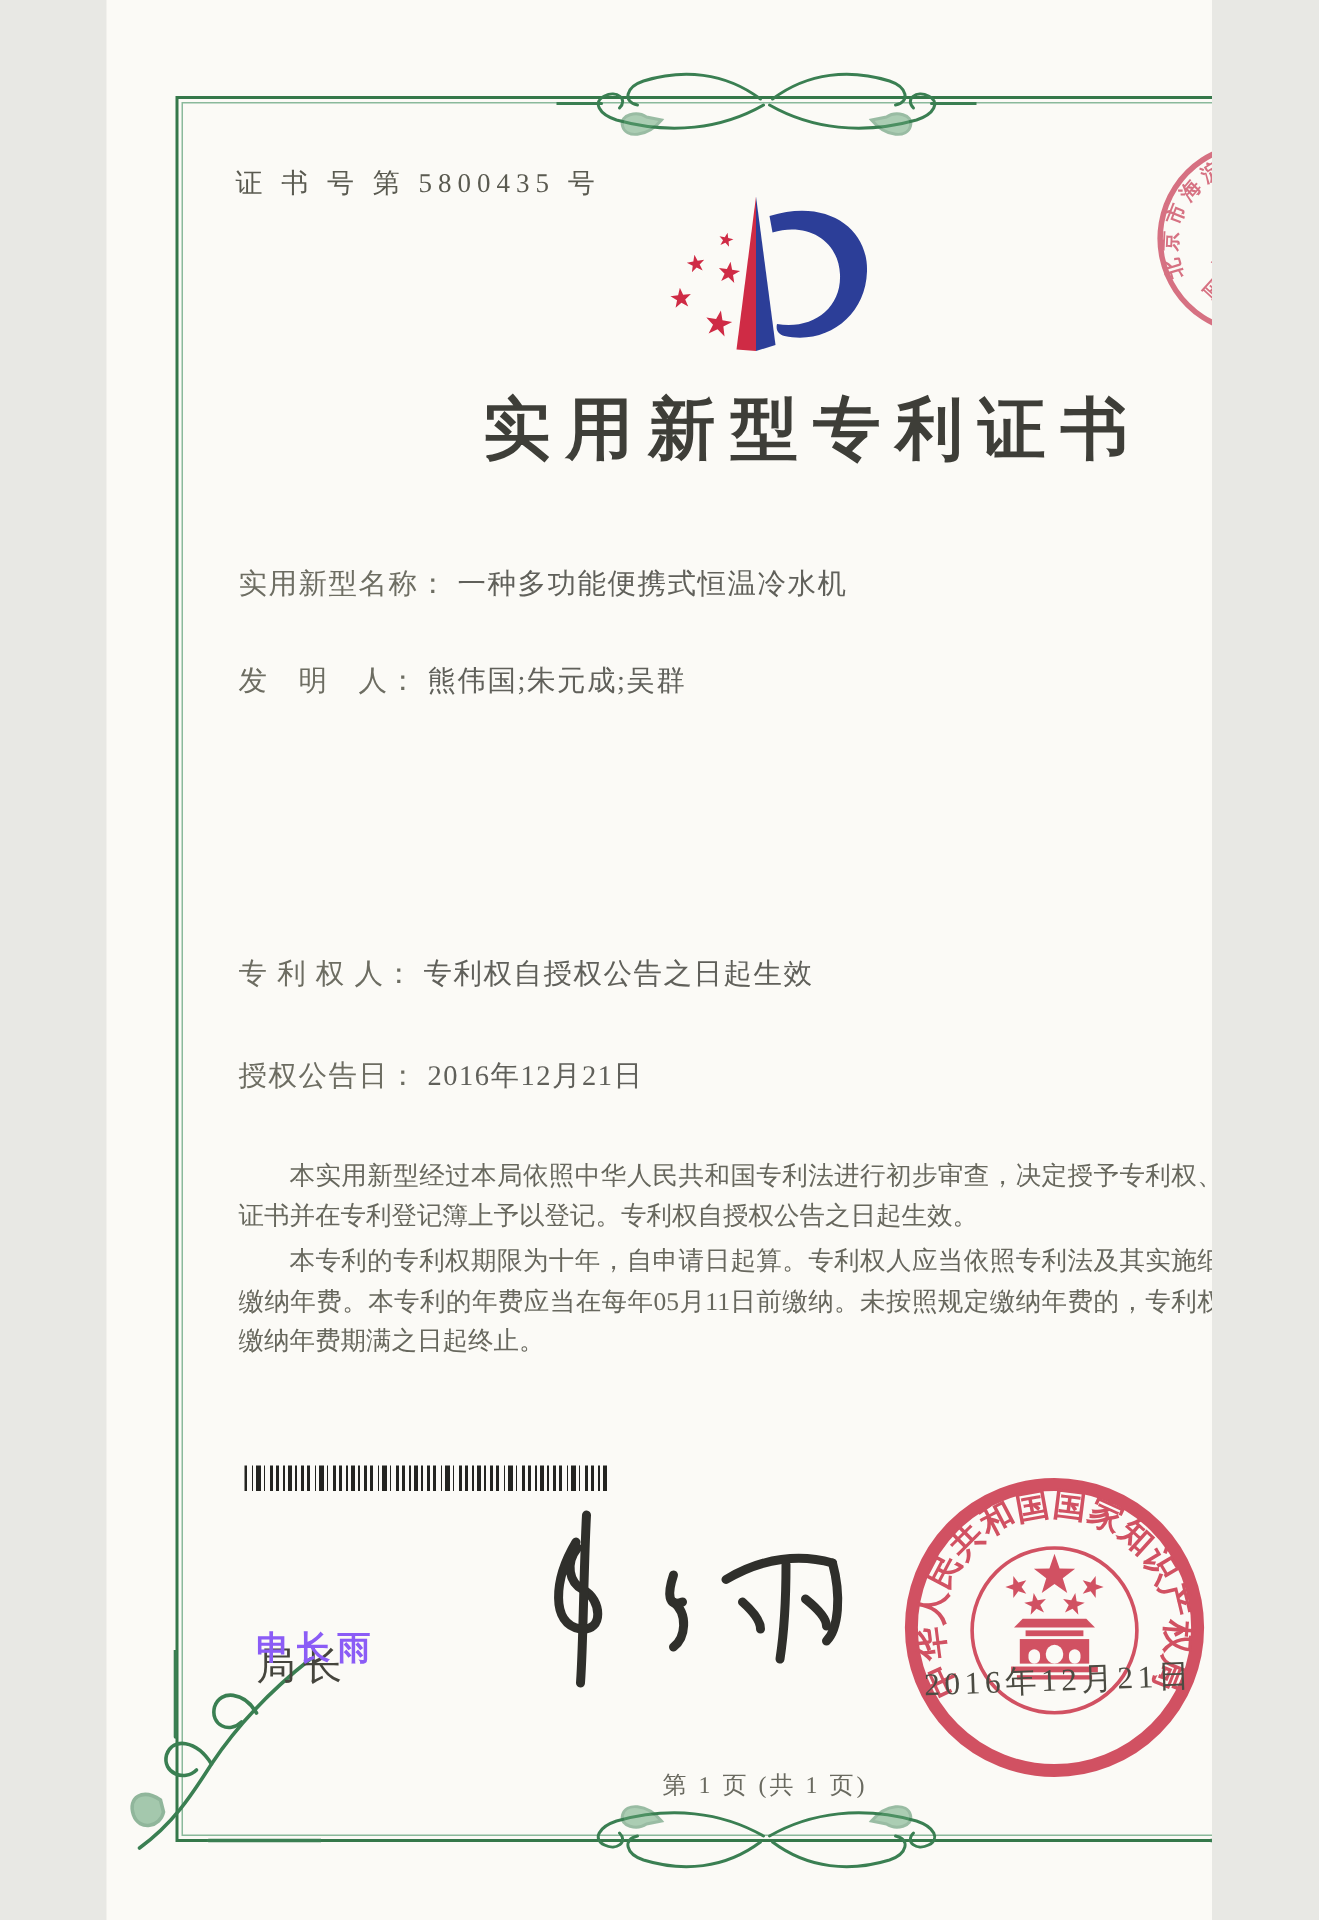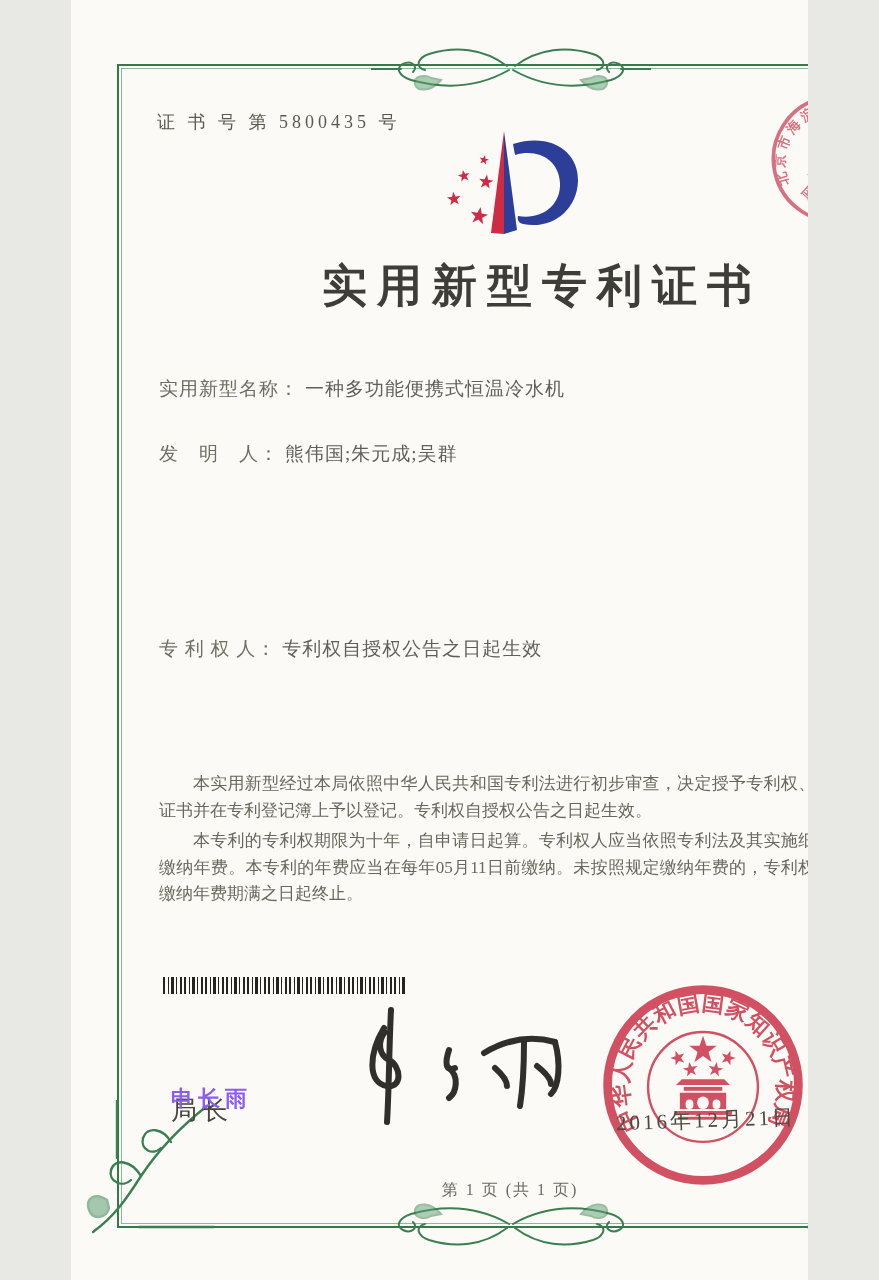--- a/index.html
+++ b/index.html
@@ -142,20 +142,23 @@
 
   <div class="field f1">
     <span class="lbl">发　明　人：</span><span class="val">熊伟国;朱元成;吴群</span>
   </div>
   <div class="field f0">
     <span class="lbl">实用新型名称：</span><span class="val">一种多功能便携式恒温冷水机</span>
   </div>
   <div class="field f4">
     <span class="lbl">专 利 权 人：</span><span class="val">专利权自授权公告之日起生效</span>
   </div>
+  <div class="field f5">
+    <span class="lbl">授权公告日：</span><span class="val">2016年12月21日</span>
+  </div>
 
   <div class="bodytext">
     <p>本实用新型经过本局依照中华人民共和国专利法进行初步审查，决定授予专利权、颁发本证书并在专利登记簿上予以登记。专利权自授权公告之日起生效。</p>
     <p>本专利的专利权期限为十年，自申请日起算。专利权人应当依照专利法及其实施细则规定缴纳年费。本专利的年费应当在每年05月11日前缴纳。未按照规定缴纳年费的，专利权自应当缴纳年费期满之日起终止。</p>
   </div>
 
   <div class="barcode"></div>
 
   <div class="officer-title">局长</div>
   <div class="officer-name">申长雨</div>

